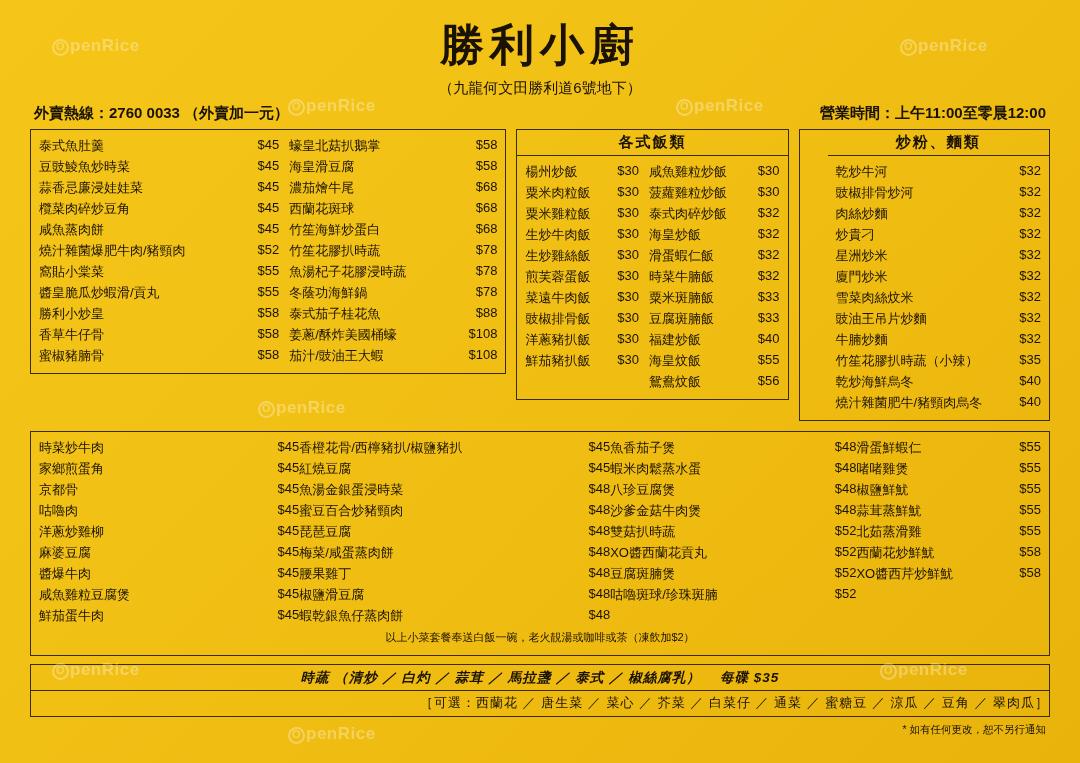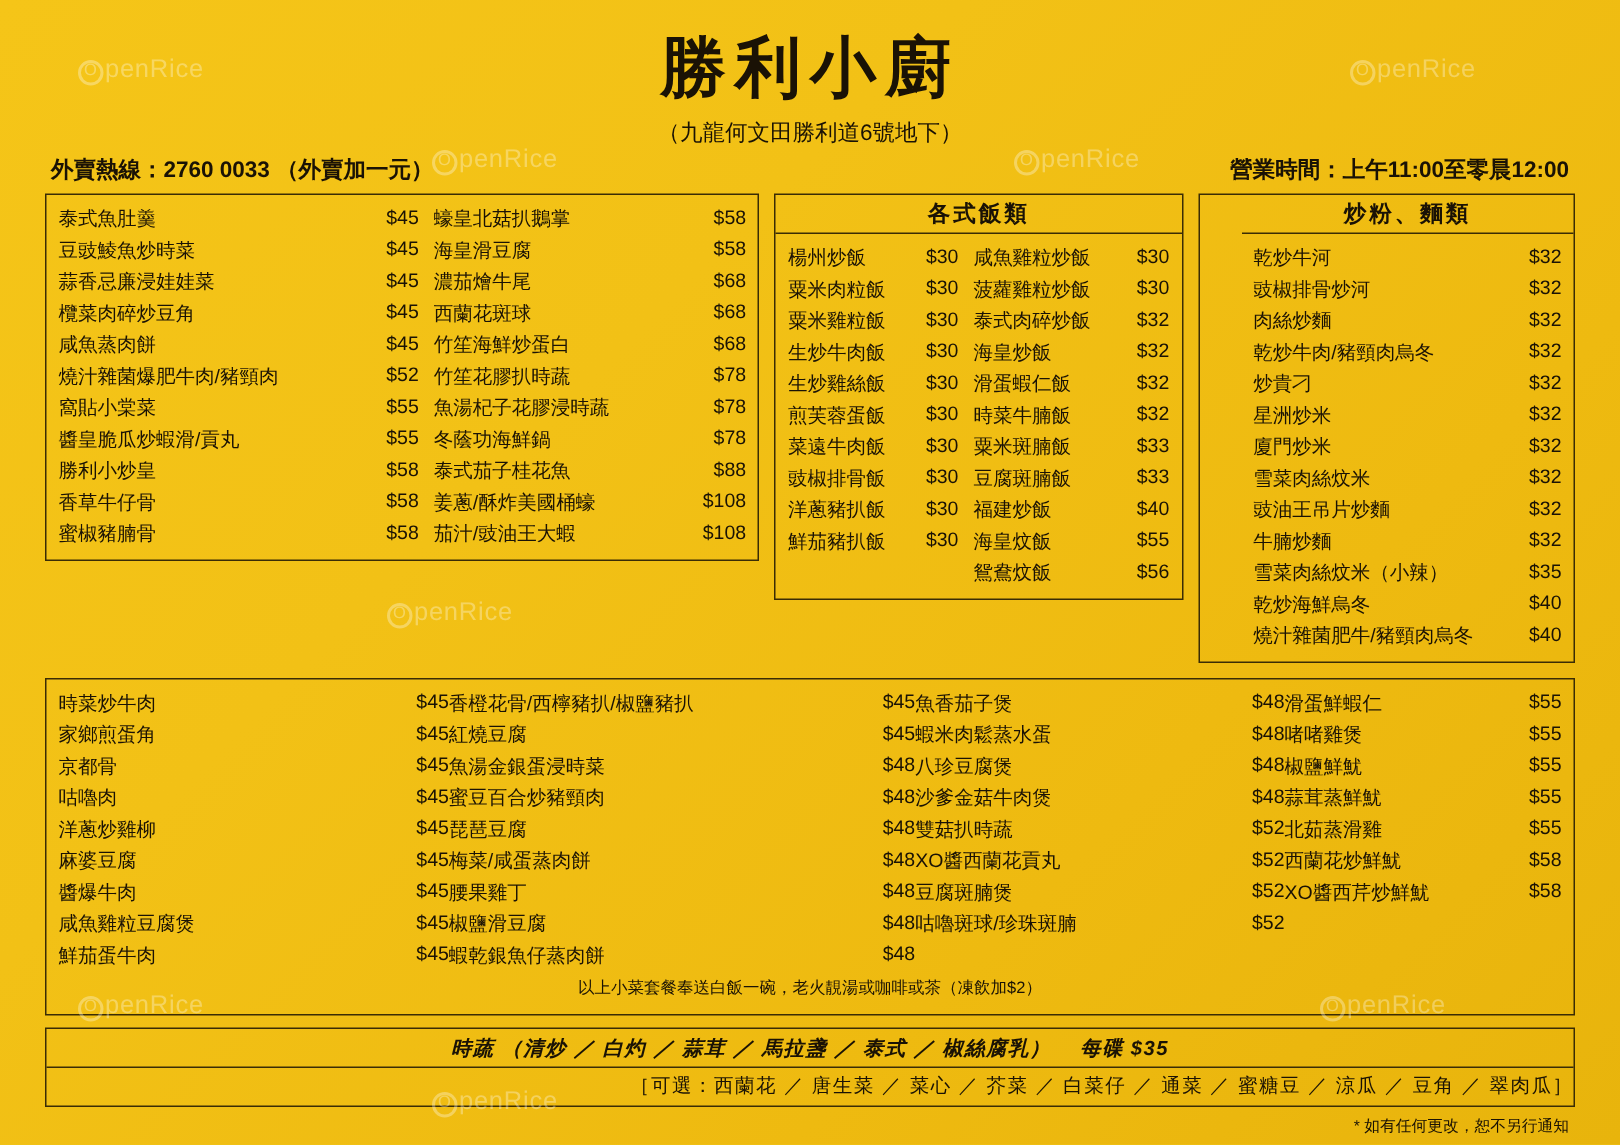--- a/index.html
+++ b/index.html
@@ -19,21 +19,21 @@
     position: absolute;
     inset: 0;
     background: linear-gradient(135deg, #f5c518 0%, #f2c116 35%, #eeba10 70%, #e8b40c 100%);
     padding: 0;
   }
   
   .wm {
     position: absolute;
     font-family: "Liberation Sans", sans-serif;
     font-size: 17px;
-    font-weight: normal;
+    font-weight: bold;
     color: rgba(255,255,255,0.32);
     letter-spacing: 0.5px;
     white-space: nowrap;
     pointer-events: none;
   }
   .wm .o {
     display: inline-block;
     border: 2px solid rgba(255,255,255,0.32);
     border-radius: 50%;
     width: 13px;
@@ -347,24 +347,20 @@
           </tr>
           <tr>
             <td class="nm">豉椒排骨炒河</td>
             <td class="pr">$32</td>
           </tr>
           <tr>
             <td class="nm">肉絲炒麵</td>
             <td class="pr">$32</td>
           </tr>
           <tr>
-            <td class="nm">乾炒牛肉/豬頸肉烏冬</td>
-            <td class="pr">$32</td>
-          </tr>
-          <tr>
             <td class="nm">炒貴刁</td>
             <td class="pr">$32</td>
           </tr>
           <tr>
             <td class="nm">星洲炒米</td>
             <td class="pr">$32</td>
           </tr>
           <tr>
             <td class="nm">廈門炒米</td>
             <td class="pr">$32</td>
@@ -375,21 +371,21 @@
           </tr>
           <tr>
             <td class="nm">豉油王吊片炒麵</td>
             <td class="pr">$32</td>
           </tr>
           <tr>
             <td class="nm">牛腩炒麵</td>
             <td class="pr">$32</td>
           </tr>
           <tr>
-            <td class="nm">雪菜肉絲炆米（小辣）</td>
+            <td class="nm">竹笙花膠扒時蔬（小辣）</td>
             <td class="pr">$35</td>
           </tr>
           <tr>
             <td class="nm">乾炒海鮮烏冬</td>
             <td class="pr">$40</td>
           </tr>
           <tr>
             <td class="nm">燒汁雜菌肥牛/豬頸肉烏冬</td>
             <td class="pr">$40</td>
           </tr>

